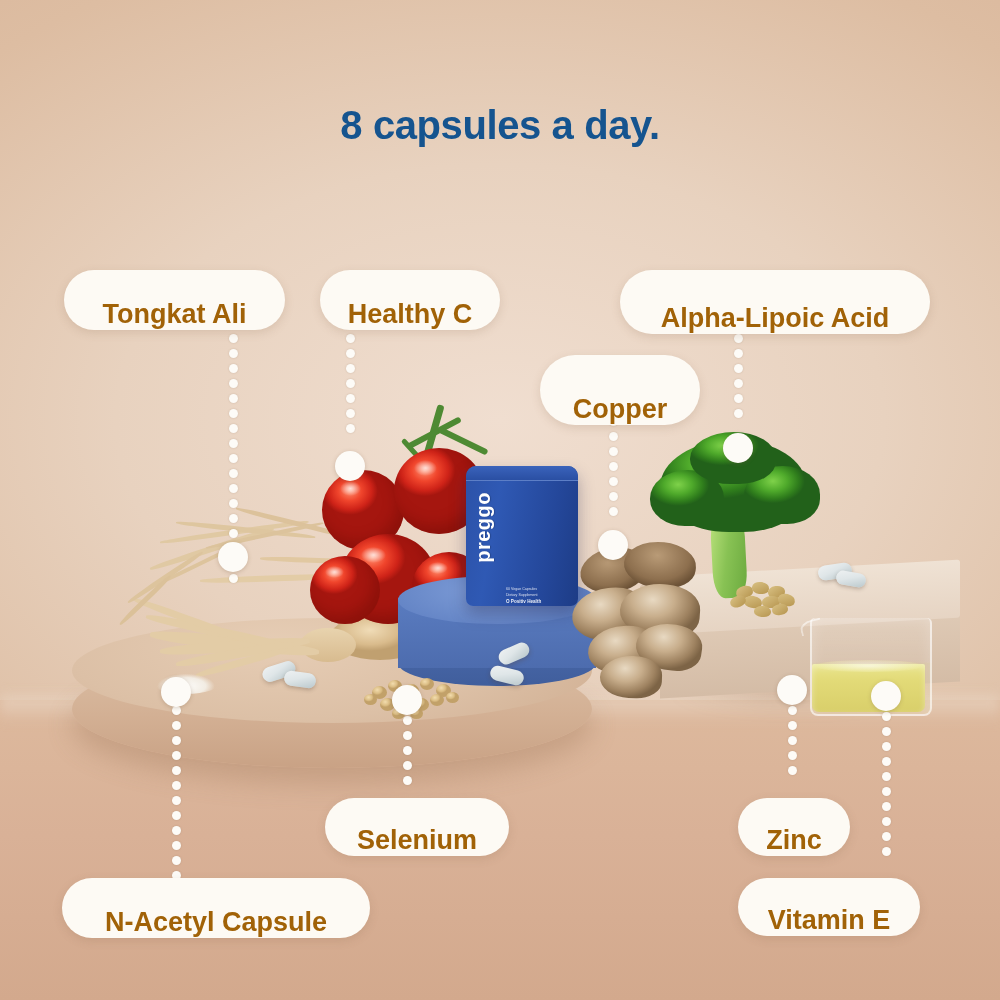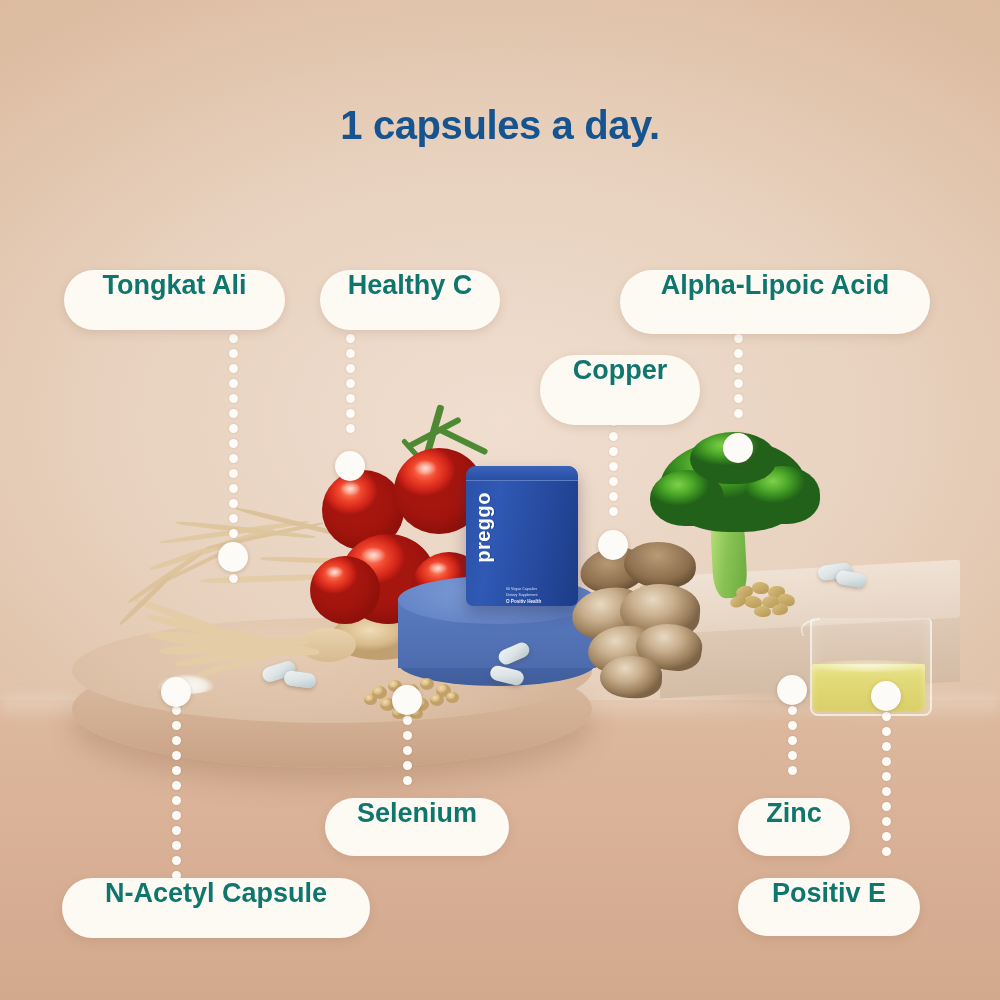--- a/index.html
+++ b/index.html
@@ -206,24 +206,24 @@
 
   
   .dotline{position:absolute;width:9px;display:flex;flex-direction:column;align-items:center;gap:6px;}
   .dotline i{display:block;width:9px;height:9px;border-radius:50%;background:#fdfbf7;
     box-shadow:0 0 2px rgba(120,90,65,.25);}
   .anchor{position:absolute;width:30px;height:30px;border-radius:50%;background:#fdfbf7;
     box-shadow:0 1px 4px rgba(120,90,65,.28);transform:translate(-50%,-50%);}
 
   
   .pill{
-    position:absolute;display:flex;align-items:flex-start;justify-content:center;
+    position:absolute;display:flex;align-items:flex-end;justify-content:center;
     background:#fdfaf4;border-radius:999px;
     box-shadow:0 3px 10px rgba(135,100,72,.18);
-    color:#0f766e;font-weight:700;white-space:nowrap;
+    color:#a16207;font-weight:700;white-space:nowrap;
   }
 </style>
 </head>
 <body>
 
 <div id="stage">
 
   <div class="bg-wall"></div>
   <div class="bg-floor"></div>
   <div class="floor-edge"></div>
@@ -350,21 +350,21 @@
     <div>
       <div class="beaker"></div>
       <div class="beaker-spout"></div>
       <div class="oil"></div>
       <div class="oil-surface"></div>
     </div>
 
   </div>
 
   <div class="headline">
-    <div class="h-sans">1 capsules a day.</div>
+    <div class="h-sans">8 capsules a day.</div>
   </div>
 
   <div id="callouts">
       <div class="dotline" style="left: 228.5px; top: 334px;">
         <i></i>
         <i></i>
         <i></i>
         <i></i>
         <i></i>
         <i></i>
@@ -470,17 +470,17 @@
         <i></i>
         <i></i>
         <i></i>
         <i></i>
         <i></i>
         <i></i>
         <i></i>
       </div>
       <div class="anchor" style="left: 886px; top: 696px;"></div>
       <div class="pill" style="left: 738px; top: 878px; width: 182px; height: 58px; font-size: 27px;">
-        <span>Positiv E</span>
+        <span>Vitamin E</span>
       </div>
     </div>
 
 </div>
 
 </body></html>

